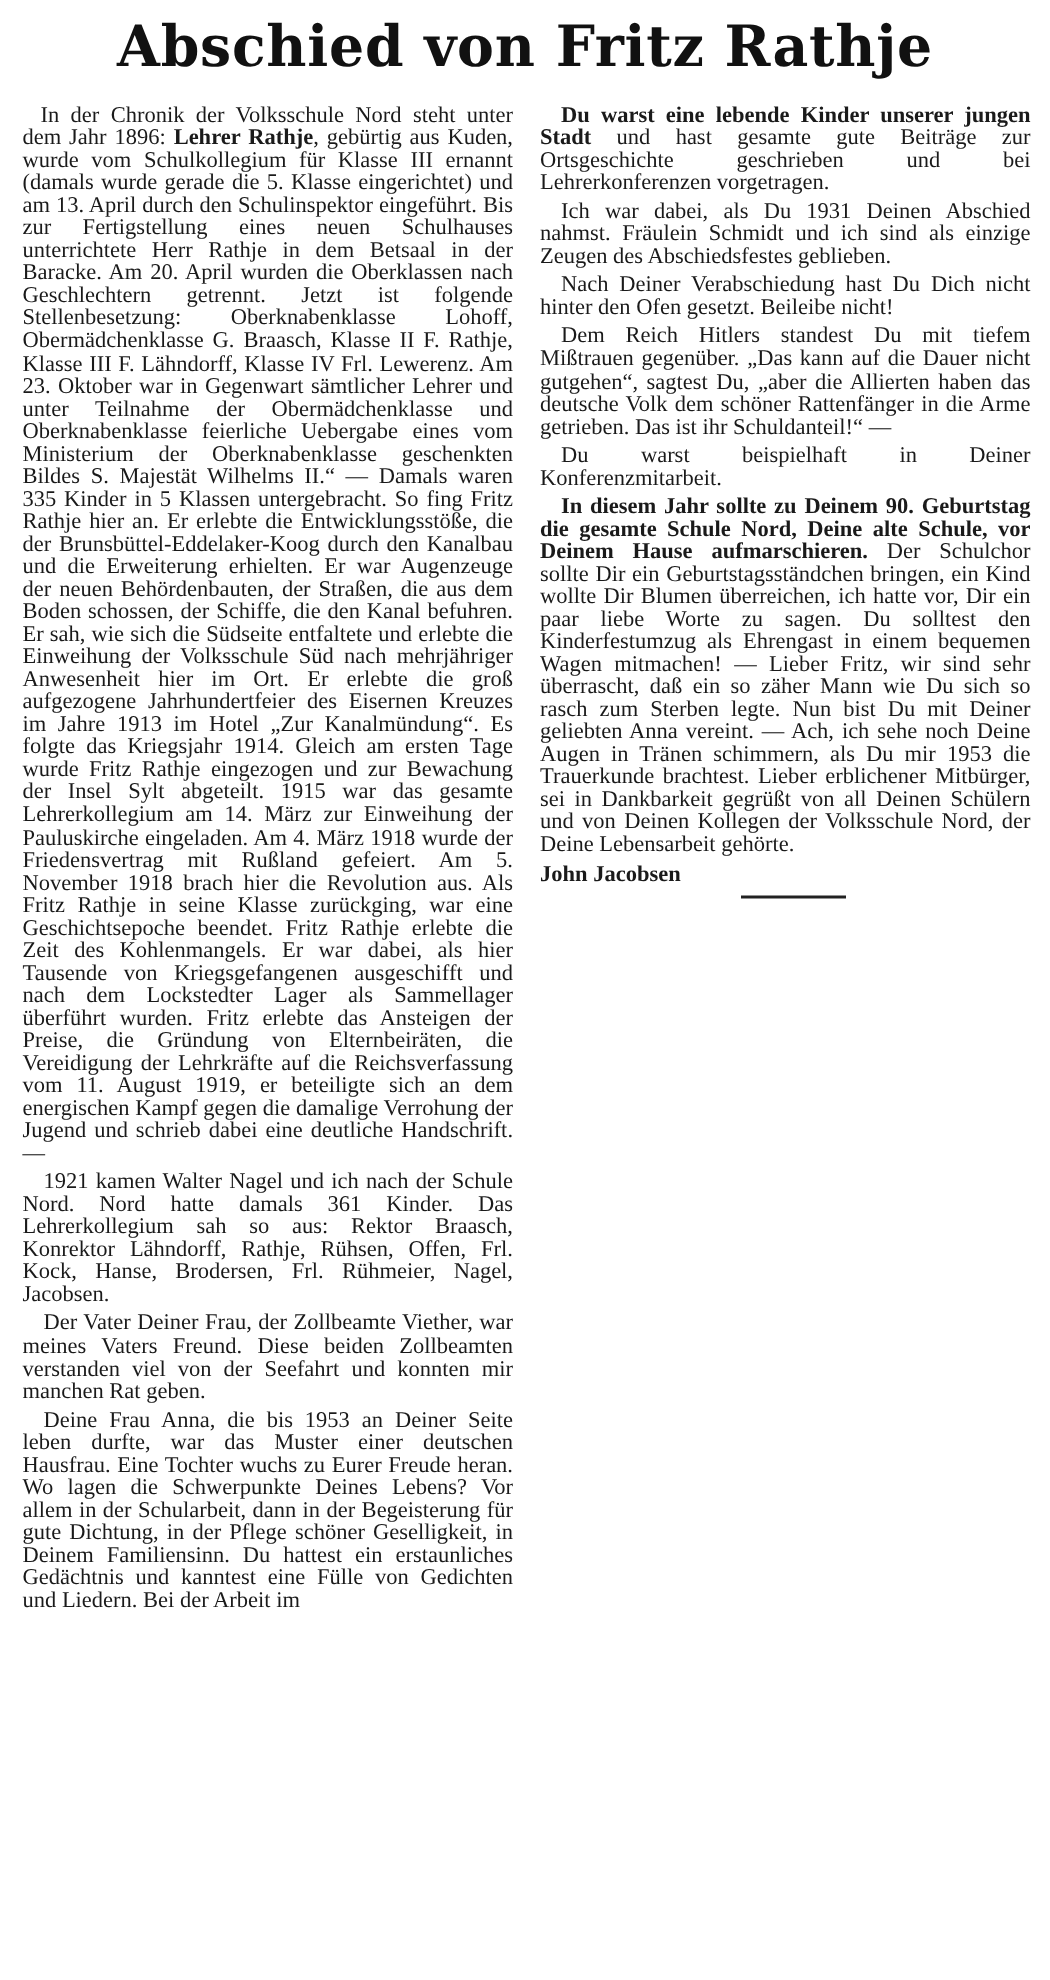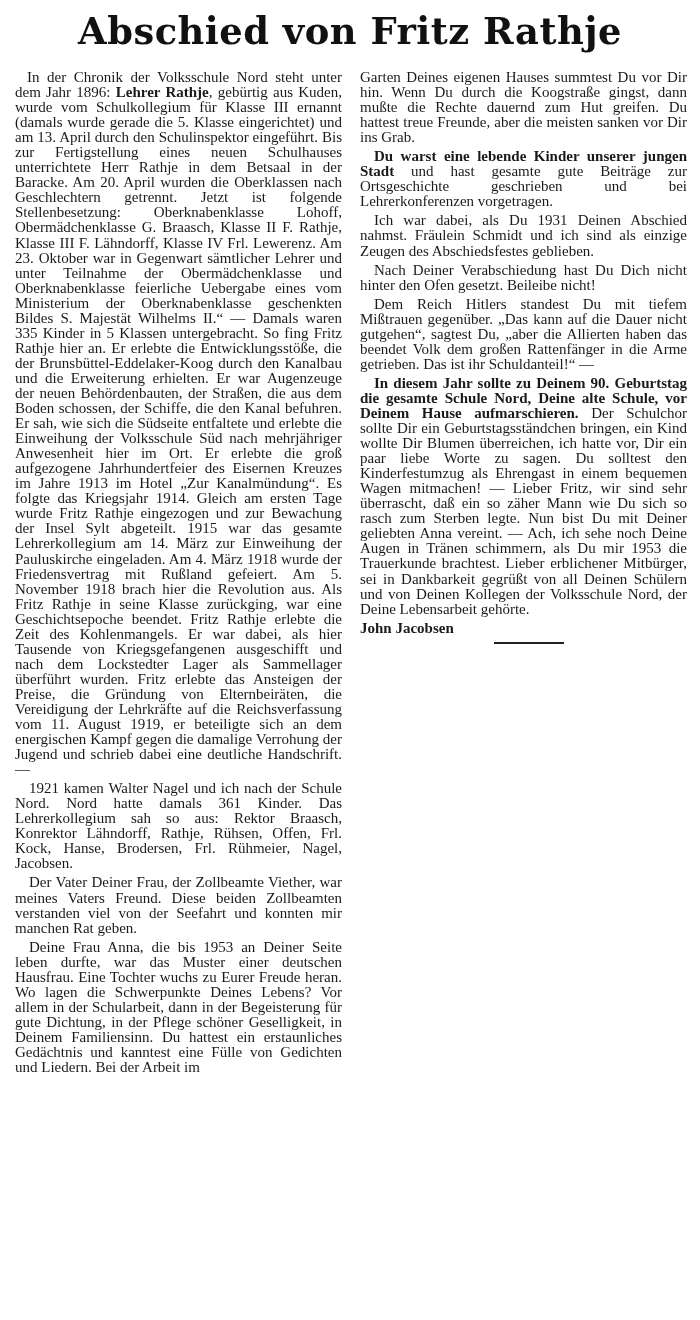--- a/index.html
+++ b/index.html
@@ -29,21 +29,21 @@
 <div class="title">Abschied von Fritz Rathje</div>
 
 <div class="col col-left">
   <p class="first"><span>In der Chronik der Volksschule Nord steht unter dem Jahr 1896: </span><span class="b">Lehrer Rathje</span><span>, gebürtig aus Kuden, wurde vom Schulkollegium für Klasse III ernannt (damals wurde gerade die 5. Klasse eingerichtet) und am 13. April durch den Schulinspektor eingeführt. Bis zur Fertigstellung eines neuen Schulhauses unterrichtete Herr Rathje in dem Betsaal in der Baracke. Am 20. April wurden die Oberklassen nach Geschlechtern getrennt. Jetzt ist folgende Stellenbesetzung: Oberknabenklasse Lohoff, Obermädchenklasse G. Braasch, Klasse II F. Rathje, Klasse III F. Lähndorff, Klasse IV Frl. Lewerenz. Am 23. Oktober war in Gegenwart sämtlicher Lehrer und unter Teilnahme der Obermädchenklasse und Oberknabenklasse feierliche Uebergabe eines vom Ministerium der Oberknabenklasse geschenkten Bildes S. Majestät Wilhelms II.“ — Damals waren 335 Kinder in 5 Klassen untergebracht. So fing Fritz Rathje hier an. Er erlebte die Entwicklungsstöße, die der Brunsbüttel-Eddelaker-Koog durch den Kanalbau und die Erweiterung erhielten. Er war Augenzeuge der neuen Behördenbauten, der Straßen, die aus dem Boden schossen, der Schiffe, die den Kanal befuhren. Er sah, wie sich die Südseite entfaltete und erlebte die Einweihung der Volksschule Süd nach mehrjähriger Anwesenheit hier im Ort. Er erlebte die groß aufgezogene Jahrhundertfeier des Eisernen Kreuzes im Jahre 1913 im Hotel „Zur Kanalmündung“. Es folgte das Kriegsjahr 1914. Gleich am ersten Tage wurde Fritz Rathje eingezogen und zur Bewachung der Insel Sylt abgeteilt. 1915 war das gesamte Lehrerkollegium am 14. März zur Einweihung der Pauluskirche eingeladen. Am 4. März 1918 wurde der Friedensvertrag mit Rußland gefeiert. Am 5. November 1918 brach hier die Revolution aus. Als Fritz Rathje in seine Klasse zurückging, war eine Geschichtsepoche beendet. Fritz Rathje erlebte die Zeit des Kohlenmangels. Er war dabei, als hier Tausende von Kriegsgefangenen ausgeschifft und nach dem Lockstedter Lager als Sammellager überführt wurden. Fritz erlebte das Ansteigen der Preise, die Gründung von Elternbeiräten, die Vereidigung der Lehrkräfte auf die Reichsverfassung vom 11. August 1919, er beteiligte sich an dem energischen Kampf gegen die damalige Verrohung der Jugend und schrieb dabei eine deutliche Handschrift. —</span></p>
   <p>1921 kamen Walter Nagel und ich nach der Schule Nord. Nord hatte damals 361 Kinder. Das Lehrerkollegium sah so aus: Rektor Braasch, Konrektor Lähndorff, Rathje, Rühsen, Offen, Frl. Kock, Hanse, Brodersen, Frl. Rühmeier, Nagel, Jacobsen.</p>
   <p>Der Vater Deiner Frau, der Zollbeamte Viether, war meines Vaters Freund. Diese beiden Zollbeamten verstanden viel von der Seefahrt und konnten mir manchen Rat geben.</p>
   <p>Deine Frau Anna, die bis 1953 an Deiner Seite leben durfte, war das Muster einer deutschen Hausfrau. Eine Tochter wuchs zu Eurer Freude heran. Wo lagen die Schwerpunkte Deines Lebens? Vor allem in der Schularbeit, dann in der Begeisterung für gute Dichtung, in der Pflege schöner Geselligkeit, in Deinem Familiensinn. Du hattest ein erstaunliches Gedächtnis und kanntest eine Fülle von Gedichten und Liedern. Bei der Arbeit im</p>
 </div>
 
 <div class="col col-right">
-  <p class="first" style="text-indent:0">Garten Deines eigenen Hauses summtest Du vor Dir hin. Wenn Du durch die Koogstraße gingst, dann mußte die Rechte dauernd zum Hut greifen. Du hattest treue Freunde, aber die meisten sanken vor Dir ins Grab.</p>
   <p><span class="b">Du warst eine lebende Kinder unserer jungen Stadt</span><span> und hast gesamte gute Beiträge zur Ortsgeschichte geschrieben und bei Lehrerkonferenzen vorgetragen.</span></p>
   <p>Ich war dabei, als Du 1931 Deinen Abschied nahmst. Fräulein Schmidt und ich sind als einzige Zeugen des Abschiedsfestes geblieben.</p>
   <p>Nach Deiner Verabschiedung hast Du Dich nicht hinter den Ofen gesetzt. Beileibe nicht!</p>
-  <p>Dem Reich Hitlers standest Du mit tiefem Mißtrauen gegenüber. „Das kann auf die Dauer nicht gutgehen“, sagtest Du, „aber die Allierten haben das beendet Volk dem großen Rattenfänger in die Arme getrieben. Das ist ihr Schuldanteil!“ —</p>
+  <p>Dem Reich Hitlers standest Du mit tiefem Mißtrauen gegenüber. „Das kann auf die Dauer nicht gutgehen“, sagtest Du, „aber die Allierten haben das deutsche Volk dem schöner Rattenfänger in die Arme getrieben. Das ist ihr Schuldanteil!“ —</p>
+  <p>Du warst beispielhaft in Deiner Konferenzmitarbeit.</p>
   <p><span class="b">In diesem Jahr sollte zu Deinem 90. Geburtstag die gesamte Schule Nord, Deine alte Schule, vor Deinem Hause aufmarschieren.</span><span> Der Schulchor sollte Dir ein Geburtstagsständchen bringen, ein Kind wollte Dir Blumen überreichen, ich hatte vor, Dir ein paar liebe Worte zu sagen. Du solltest den Kinderfestumzug als Ehrengast in einem bequemen Wagen mitmachen! — Lieber Fritz, wir sind sehr überrascht, daß ein so zäher Mann wie Du sich so rasch zum Sterben legte. Nun bist Du mit Deiner geliebten Anna vereint. — Ach, ich sehe noch Deine Augen in Tränen schimmern, als Du mir 1953 die Trauerkunde brachtest. Lieber erblichener Mitbürger, sei in Dankbarkeit gegrüßt von all Deinen Schülern und von Deinen Kollegen der Volksschule Nord, der Deine Lebensarbeit gehörte.</span></p>
   <p class="sig">John Jacobsen</p>
   <div class="rule"></div>
 </div>
 
 </body></html>

